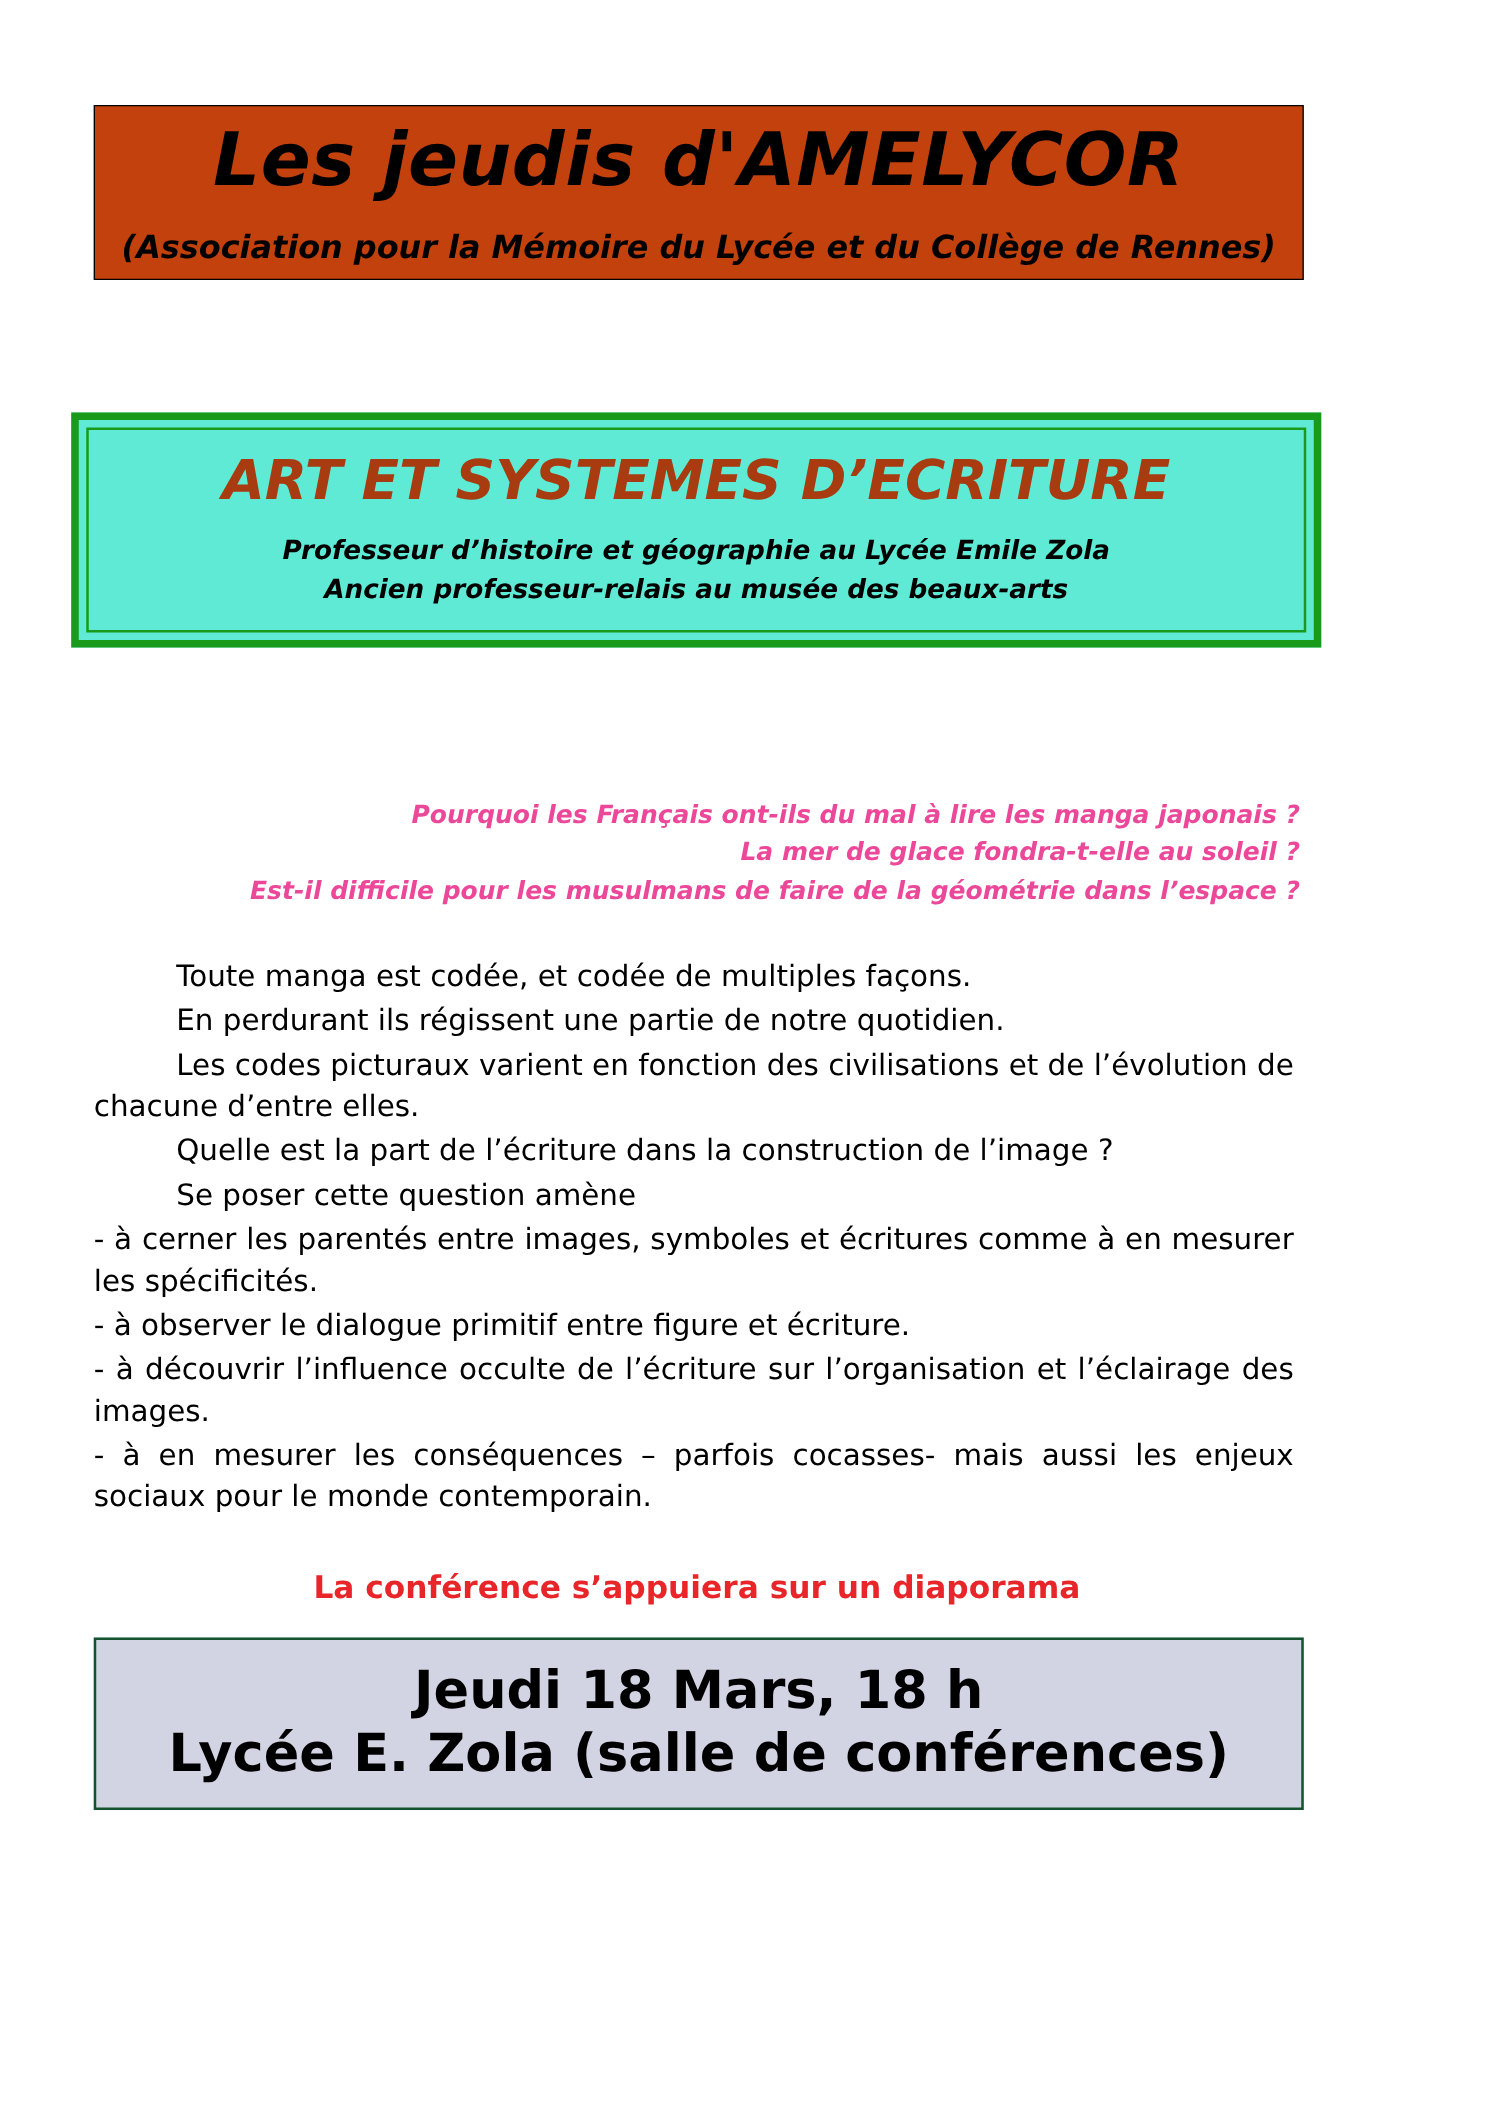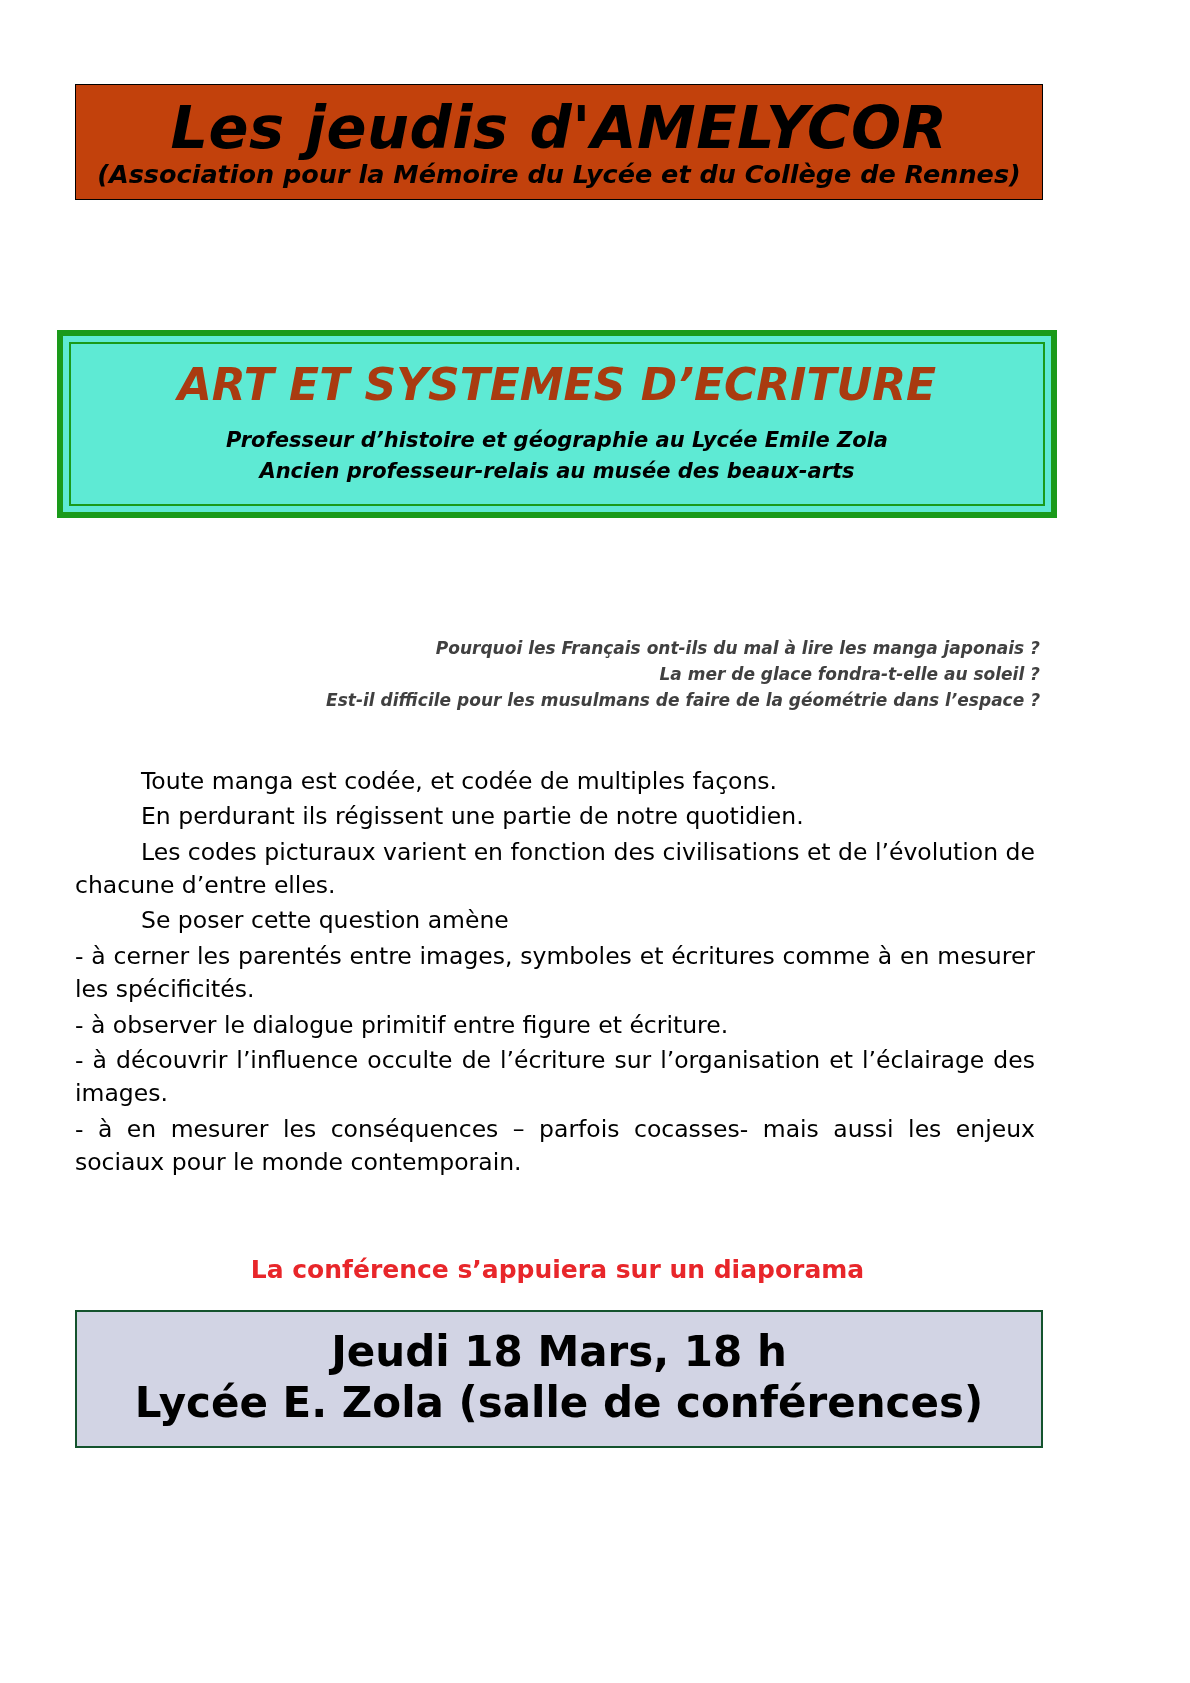--- a/index.html
+++ b/index.html
@@ -41,21 +41,21 @@
     font-style: italic;
     letter-spacing: 0.5px;
     line-height: 1.05;
     white-space: nowrap;
   }
   .header-sub {
     font-family: "DejaVu Sans", sans-serif;
     font-size: 25.5px;
     font-weight: bold;
     font-style: italic;
-    margin-top: 0;
+    margin-top: 24px;
     white-space: nowrap;
   }
 
   
   .green-box {
     position: absolute;
     left: 57px;
     top: 330px;
     width: 1000px;
     box-sizing: border-box;
@@ -95,23 +95,23 @@
     font-style: italic;
     line-height: 1.45;
   }
 
   
   .questions {
     position: absolute;
     left: 75px;
     top: 636px;
     width: 965px;
-    color: #404040;
-    font-family: "DejaVu Sans", sans-serif;
-    font-size: 17px;
+    color: #ec4899;
+    font-family: "DejaVu Sans", sans-serif;
+    font-size: 20px;
     font-weight: bold;
     font-style: italic;
     text-align: right;
     line-height: 1.52;
   }
   .questions div {
     white-space: nowrap;
   }
 
   
@@ -199,20 +199,21 @@
   <div class="questions">
     <div>Pourquoi les Français ont-ils du mal à lire les manga japonais ?</div>
     <div>La mer de glace fondra-t-elle au soleil ?</div>
     <div>Est-il difficile pour les musulmans de faire de la géométrie dans l’espace ?</div>
   </div>
 
   <div class="body-text">
     <p class="indent">Toute manga est codée, et codée de multiples façons.</p>
     <p class="indent">En perdurant ils régissent une partie de notre quotidien.</p>
     <p class="indent just">Les codes picturaux varient en fonction des civilisations et de l’évolution de chacune d’entre elles.</p>
+    <p class="indent">Quelle est la part de l’écriture dans la construction de l’image ?</p>
     <p class="indent">Se poser cette question amène</p>
     <p class="just">-  à cerner les parentés entre images, symboles et écritures comme à en mesurer les spécificités.</p>
     <p>-  à observer le dialogue primitif entre figure et écriture.</p>
     <p class="just">-  à découvrir l’influence occulte de l’écriture sur l’organisation et l’éclairage des images.</p>
     <p class="just">- à en mesurer les conséquences – parfois cocasses- mais aussi les enjeux sociaux pour le monde contemporain.</p>
   </div>
 
   <div class="red-note">La conférence s’appuiera sur un diaporama</div>
 
   <div class="footer-box">

